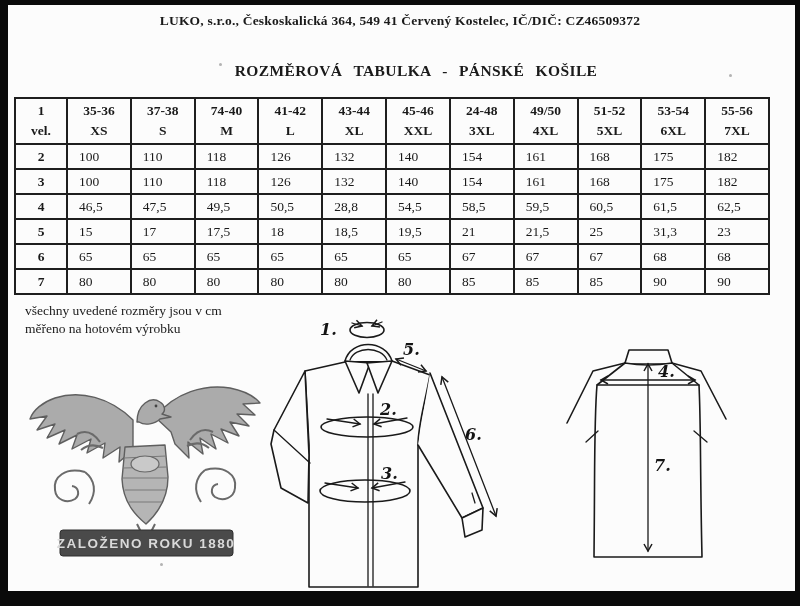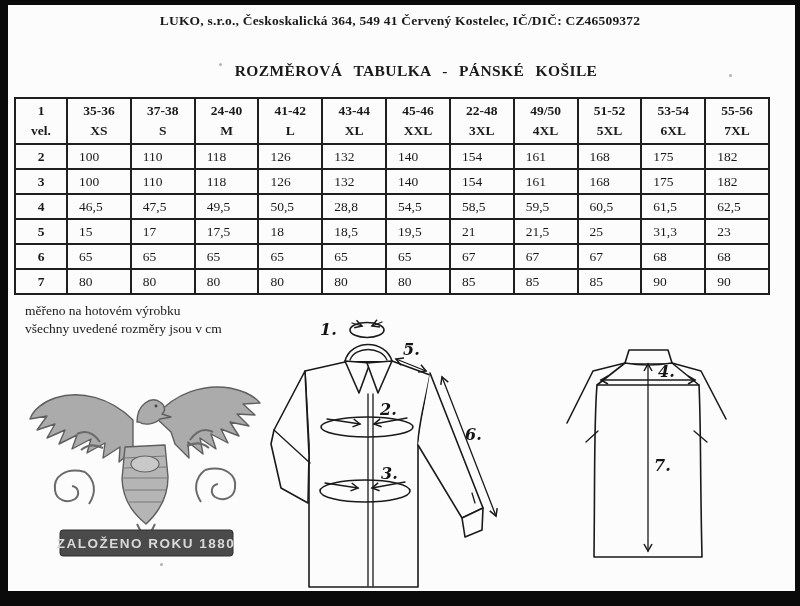--- a/index.html
+++ b/index.html
@@ -56,37 +56,37 @@
           </th>
           <th>
             <div>35-36</div>
             <div>XS</div>
           </th>
           <th>
             <div>37-38</div>
             <div>S</div>
           </th>
           <th>
-            <div>24-40</div>
+            <div>74-40</div>
             <div>M</div>
           </th>
           <th>
             <div>41-42</div>
             <div>L</div>
           </th>
           <th>
             <div>43-44</div>
             <div>XL</div>
           </th>
           <th>
             <div>45-46</div>
             <div>XXL</div>
           </th>
           <th>
-            <div>22-48</div>
+            <div>24-48</div>
             <div>3XL</div>
           </th>
           <th>
             <div>49/50</div>
             <div>4XL</div>
           </th>
           <th>
             <div>51-52</div>
             <div>5XL</div>
           </th>
@@ -182,22 +182,22 @@
           <td>85</td>
           <td>85</td>
           <td>85</td>
           <td>90</td>
           <td>90</td>
         </tr>
       </tbody>
   </table>
 
   <div class="abs notes">
+    <div>všechny uvedené rozměry jsou v cm</div>
     <div>měřeno na hotovém výrobku</div>
-    <div>všechny uvedené rozměry jsou v cm</div>
   </div>
 
   <div class="abs speck" style="left:219px;top:63px"></div>
   <div class="abs speck" style="left:729px;top:74px"></div>
   <div class="abs speck" style="left:160px;top:563px"></div>
 
   <svg class="abs" style="left:25px;top:372px" width="240" height="200" viewBox="0 0 240 200">
     <g stroke="#5f5f5f" stroke-width="1.4" fill="#ababab" stroke-linejoin="round">
       <path d="M108,48 C85,25 55,18 30,26 C18,30 8,38 5,47 L22,44 L12,58 L30,52 L22,66 L40,58 L34,72
            L52,63 L47,77 L66,67 L62,81 L80,71 L78,86 L95,75 L94,90 L108,78 Z"></path>

